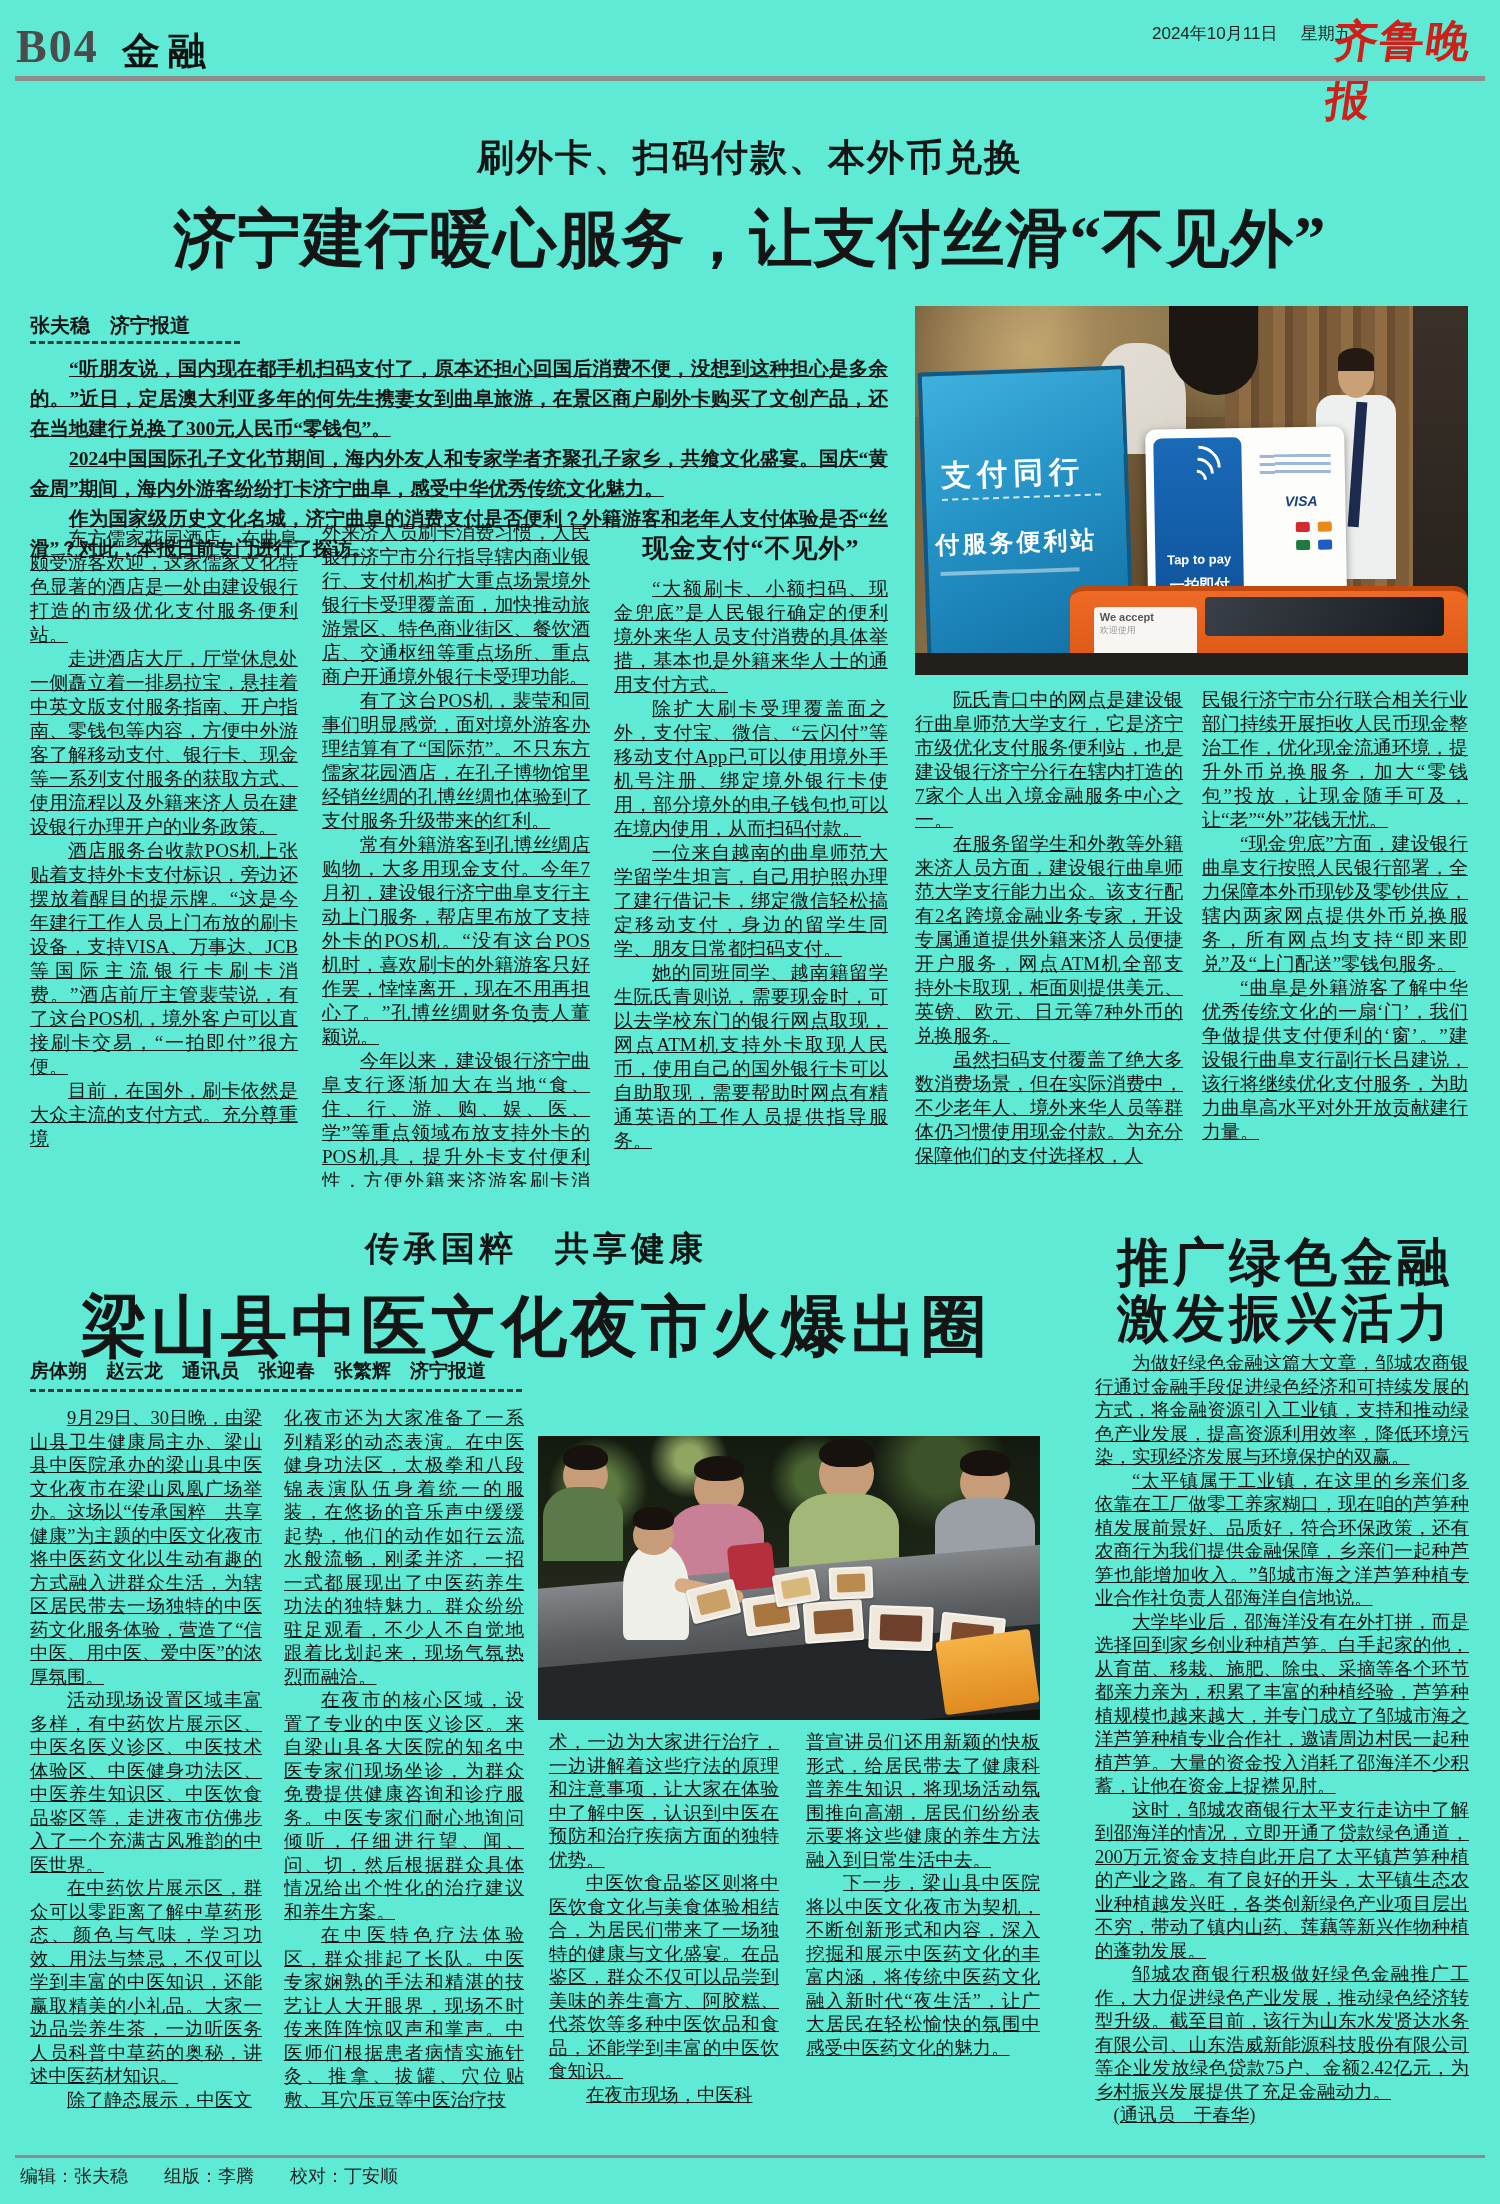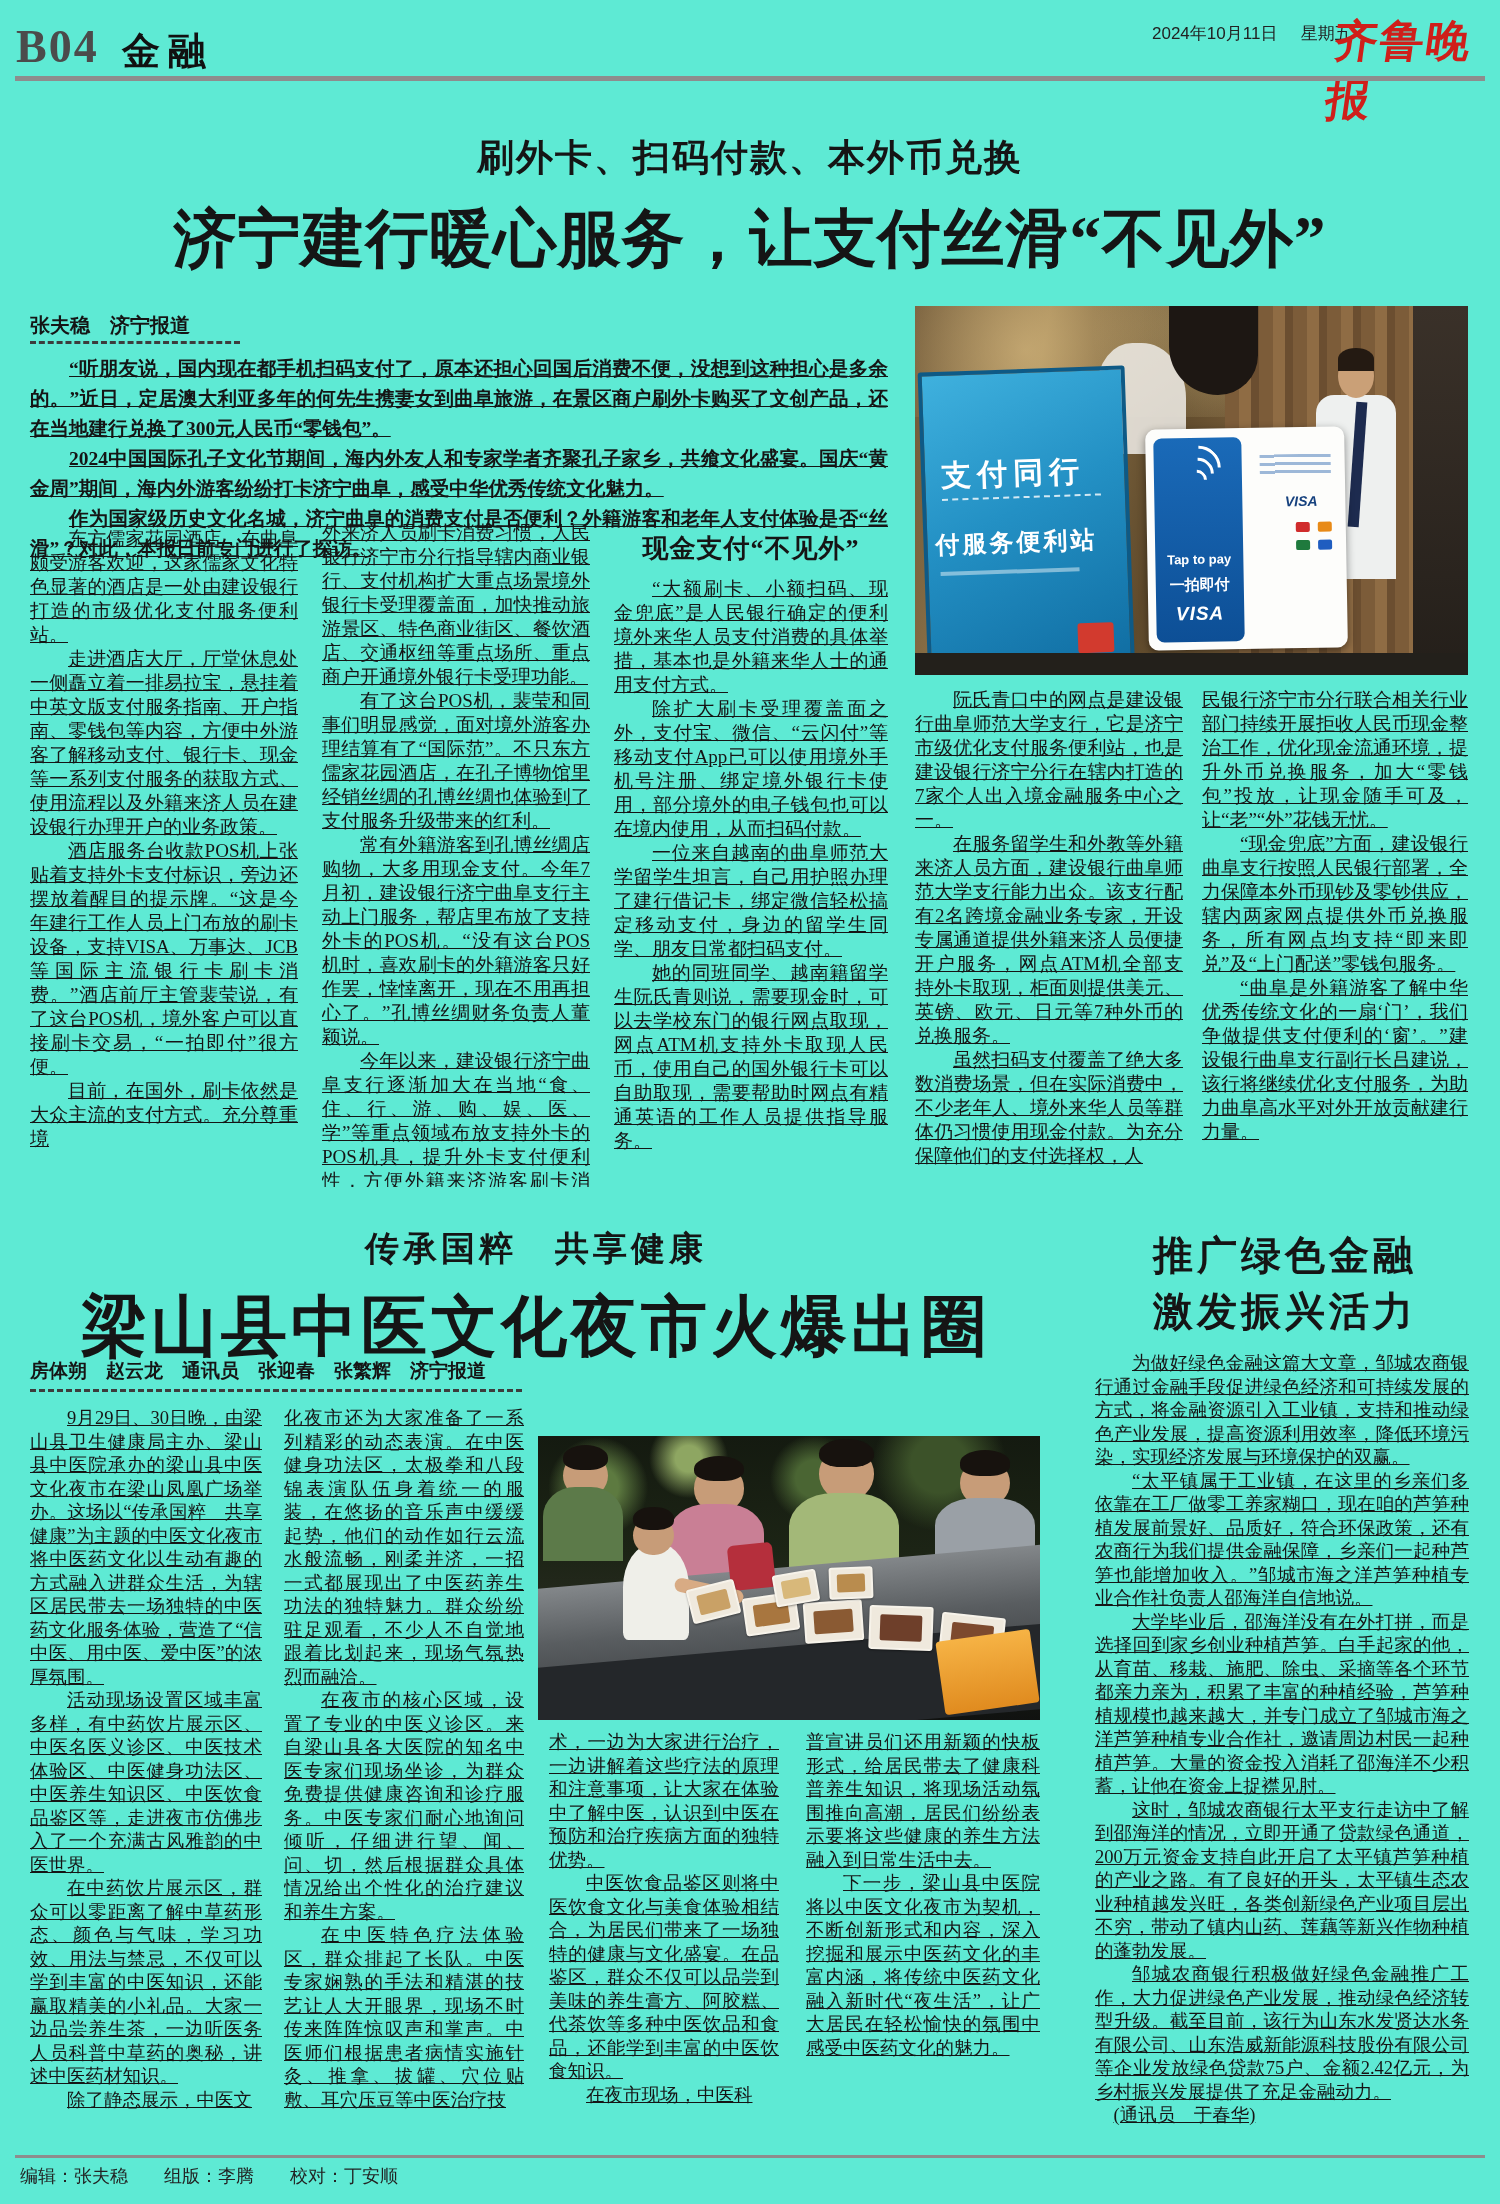--- a/index.html
+++ b/index.html
@@ -20,21 +20,21 @@
   .dashrule{border-bottom:3px dashed #3c3c3c;height:0;}
   .intro{font-size:19.5px;font-weight:bold;line-height:30px;text-align:justify;}
   .intro p,.col p{margin:0;text-indent:2em;text-decoration:underline;}
   .col{font-size:19px;line-height:24px;text-align:justify;overflow:hidden;}
   .col p.cont{text-indent:0;}
   .subhead{font-size:26px;font-weight:bold;text-align:center;text-indent:0 !important;
            padding:10px 0 16px 0;letter-spacing:1px;}
   
   .kicker2{font-size:34px;font-weight:bold;text-align:center;letter-spacing:4px;}
   .headline2{font-size:66px;font-weight:bold;text-align:center;white-space:nowrap;letter-spacing:4px;}
-  .headline3{font-size:40px;font-weight:bold;text-align:center;letter-spacing:4px;}
+  .headline3{font-size:52px;font-weight:bold;text-align:center;letter-spacing:4px;}
   .col2x{font-size:18.5px;line-height:23.5px;}
   .signoff{text-align:left;}
   .footer{font-size:18px;font-family:"Liberation Sans",sans-serif;color:#222;}
   
   .photo{overflow:hidden;}
   #photo1{background:linear-gradient(100deg,#6e5737 0%,#9a7f50 22%,#5f4a2c 45%,#8a6b42 70%,#57432a 100%);}
   .p1-ceiling{left:0;top:0;width:100%;height:30%;
      background:radial-gradient(circle at 20% 40%,rgba(230,200,140,.55),transparent 35%),
                 radial-gradient(circle at 55% 20%,rgba(240,215,150,.5),transparent 40%),
                 radial-gradient(circle at 80% 50%,rgba(60,40,20,.6),transparent 50%);}
@@ -177,20 +177,27 @@
       <div class="abs p1-card-lines"></div>
       <div class="abs p1-visa2">VISA</div>
       <div class="abs p1-chips">
         <span class="chip" style="background:#d02c2c;"></span>
         <span class="chip" style="background:#e88a17;"></span><br>
         <span class="chip" style="background:#1f7a3d;"></span>
         <span class="chip" style="background:#1f5dc0;"></span>
       </div>
     </div>
 
+    <div class="abs p1-pos">
+      <div class="abs p1-pos-screen"></div>
+      <div class="abs p1-pos-label">
+        <div style="font-size:11px;font-weight:bold;padding:4px 0 0 6px;">We accept</div>
+        <div style="font-size:9px;padding:1px 0 0 6px;color:#9a9a9a;">欢迎使用</div>
+      </div>
+    </div>
     <div class="abs p1-counter"></div>
   </div>
 
   <div class="abs col" style="left:915px;top:688px;width:268px;height:500px;">
     <p>阮氏青口中的网点是建设银行曲阜师范大学支行，它是济宁市级优化支付服务便利站，也是建设银行济宁分行在辖内打造的7家个人出入境金融服务中心之一。</p>
     <p>在服务留学生和外教等外籍来济人员方面，建设银行曲阜师范大学支行能力出众。该支行配有2名跨境金融业务专家，开设专属通道提供外籍来济人员便捷开户服务，网点ATM机全部支持外卡取现，柜面则提供美元、英镑、欧元、日元等7种外币的兑换服务。</p>
     <p>虽然扫码支付覆盖了绝大多数消费场景，但在实际消费中，不少老年人、境外来华人员等群体仍习惯使用现金付款。为充分保障他们的支付选择权，人</p>
   </div>
 
   <div class="abs col" style="left:1202px;top:688px;width:266px;height:500px;">

